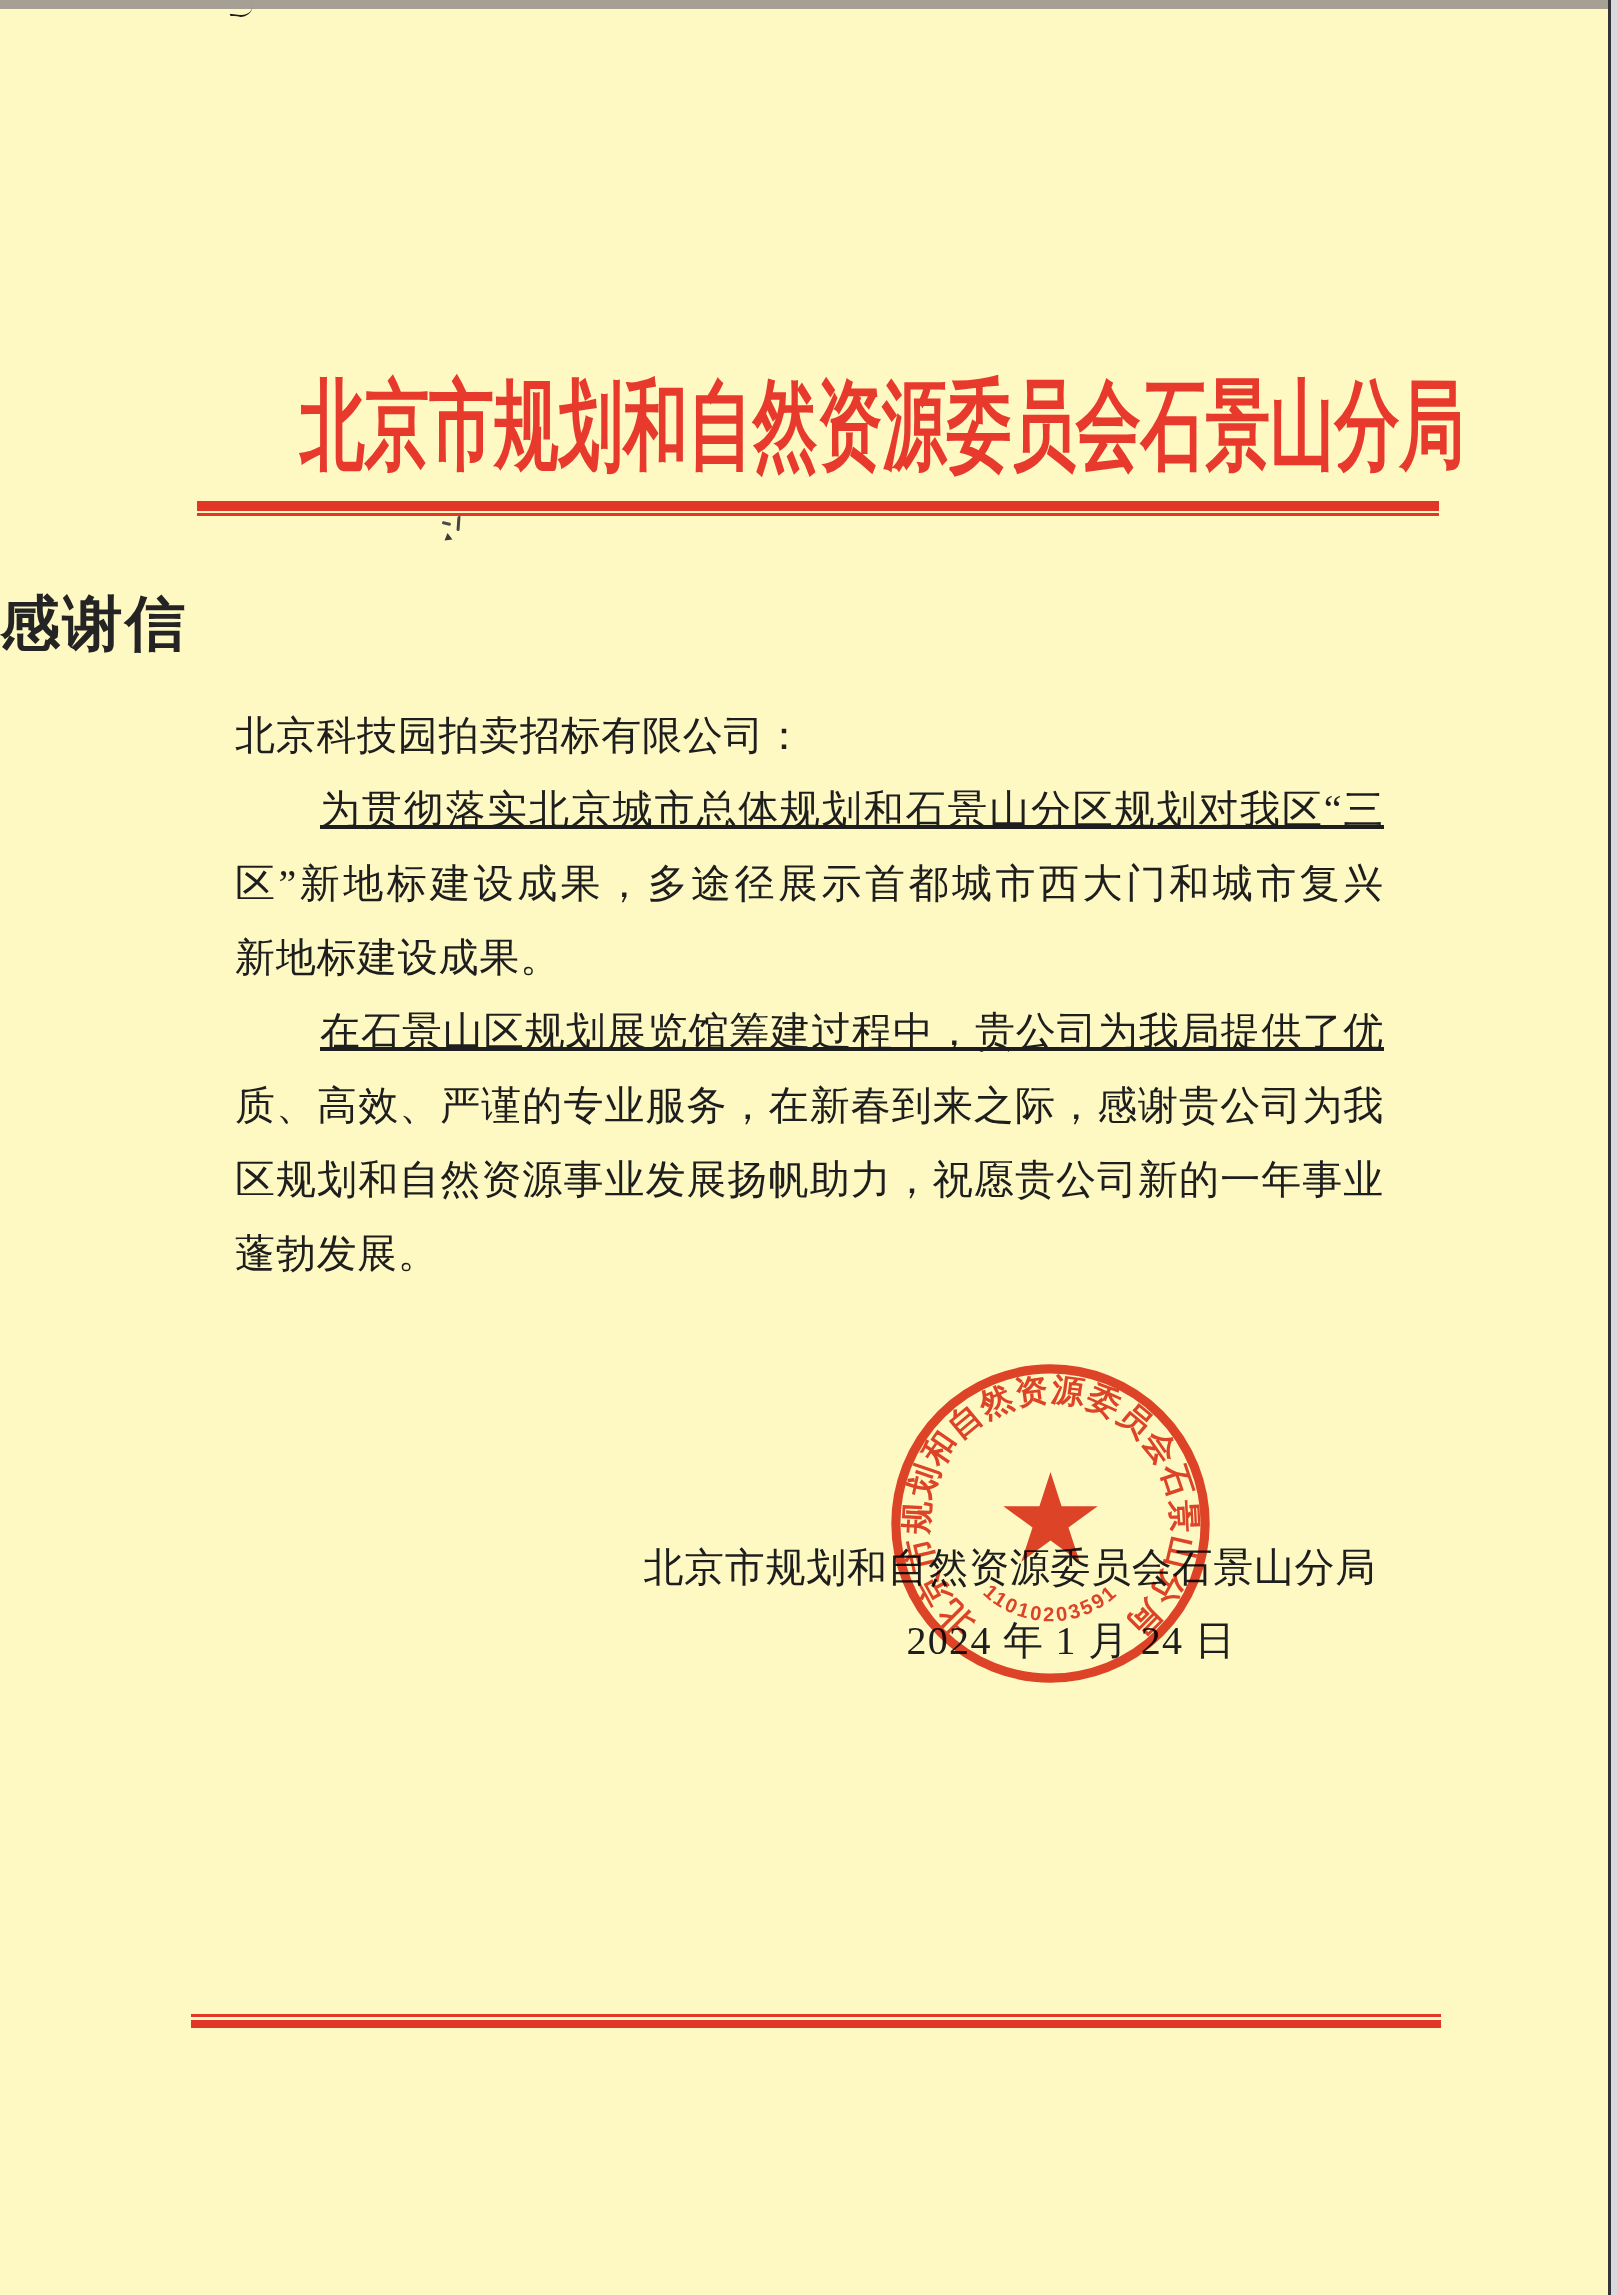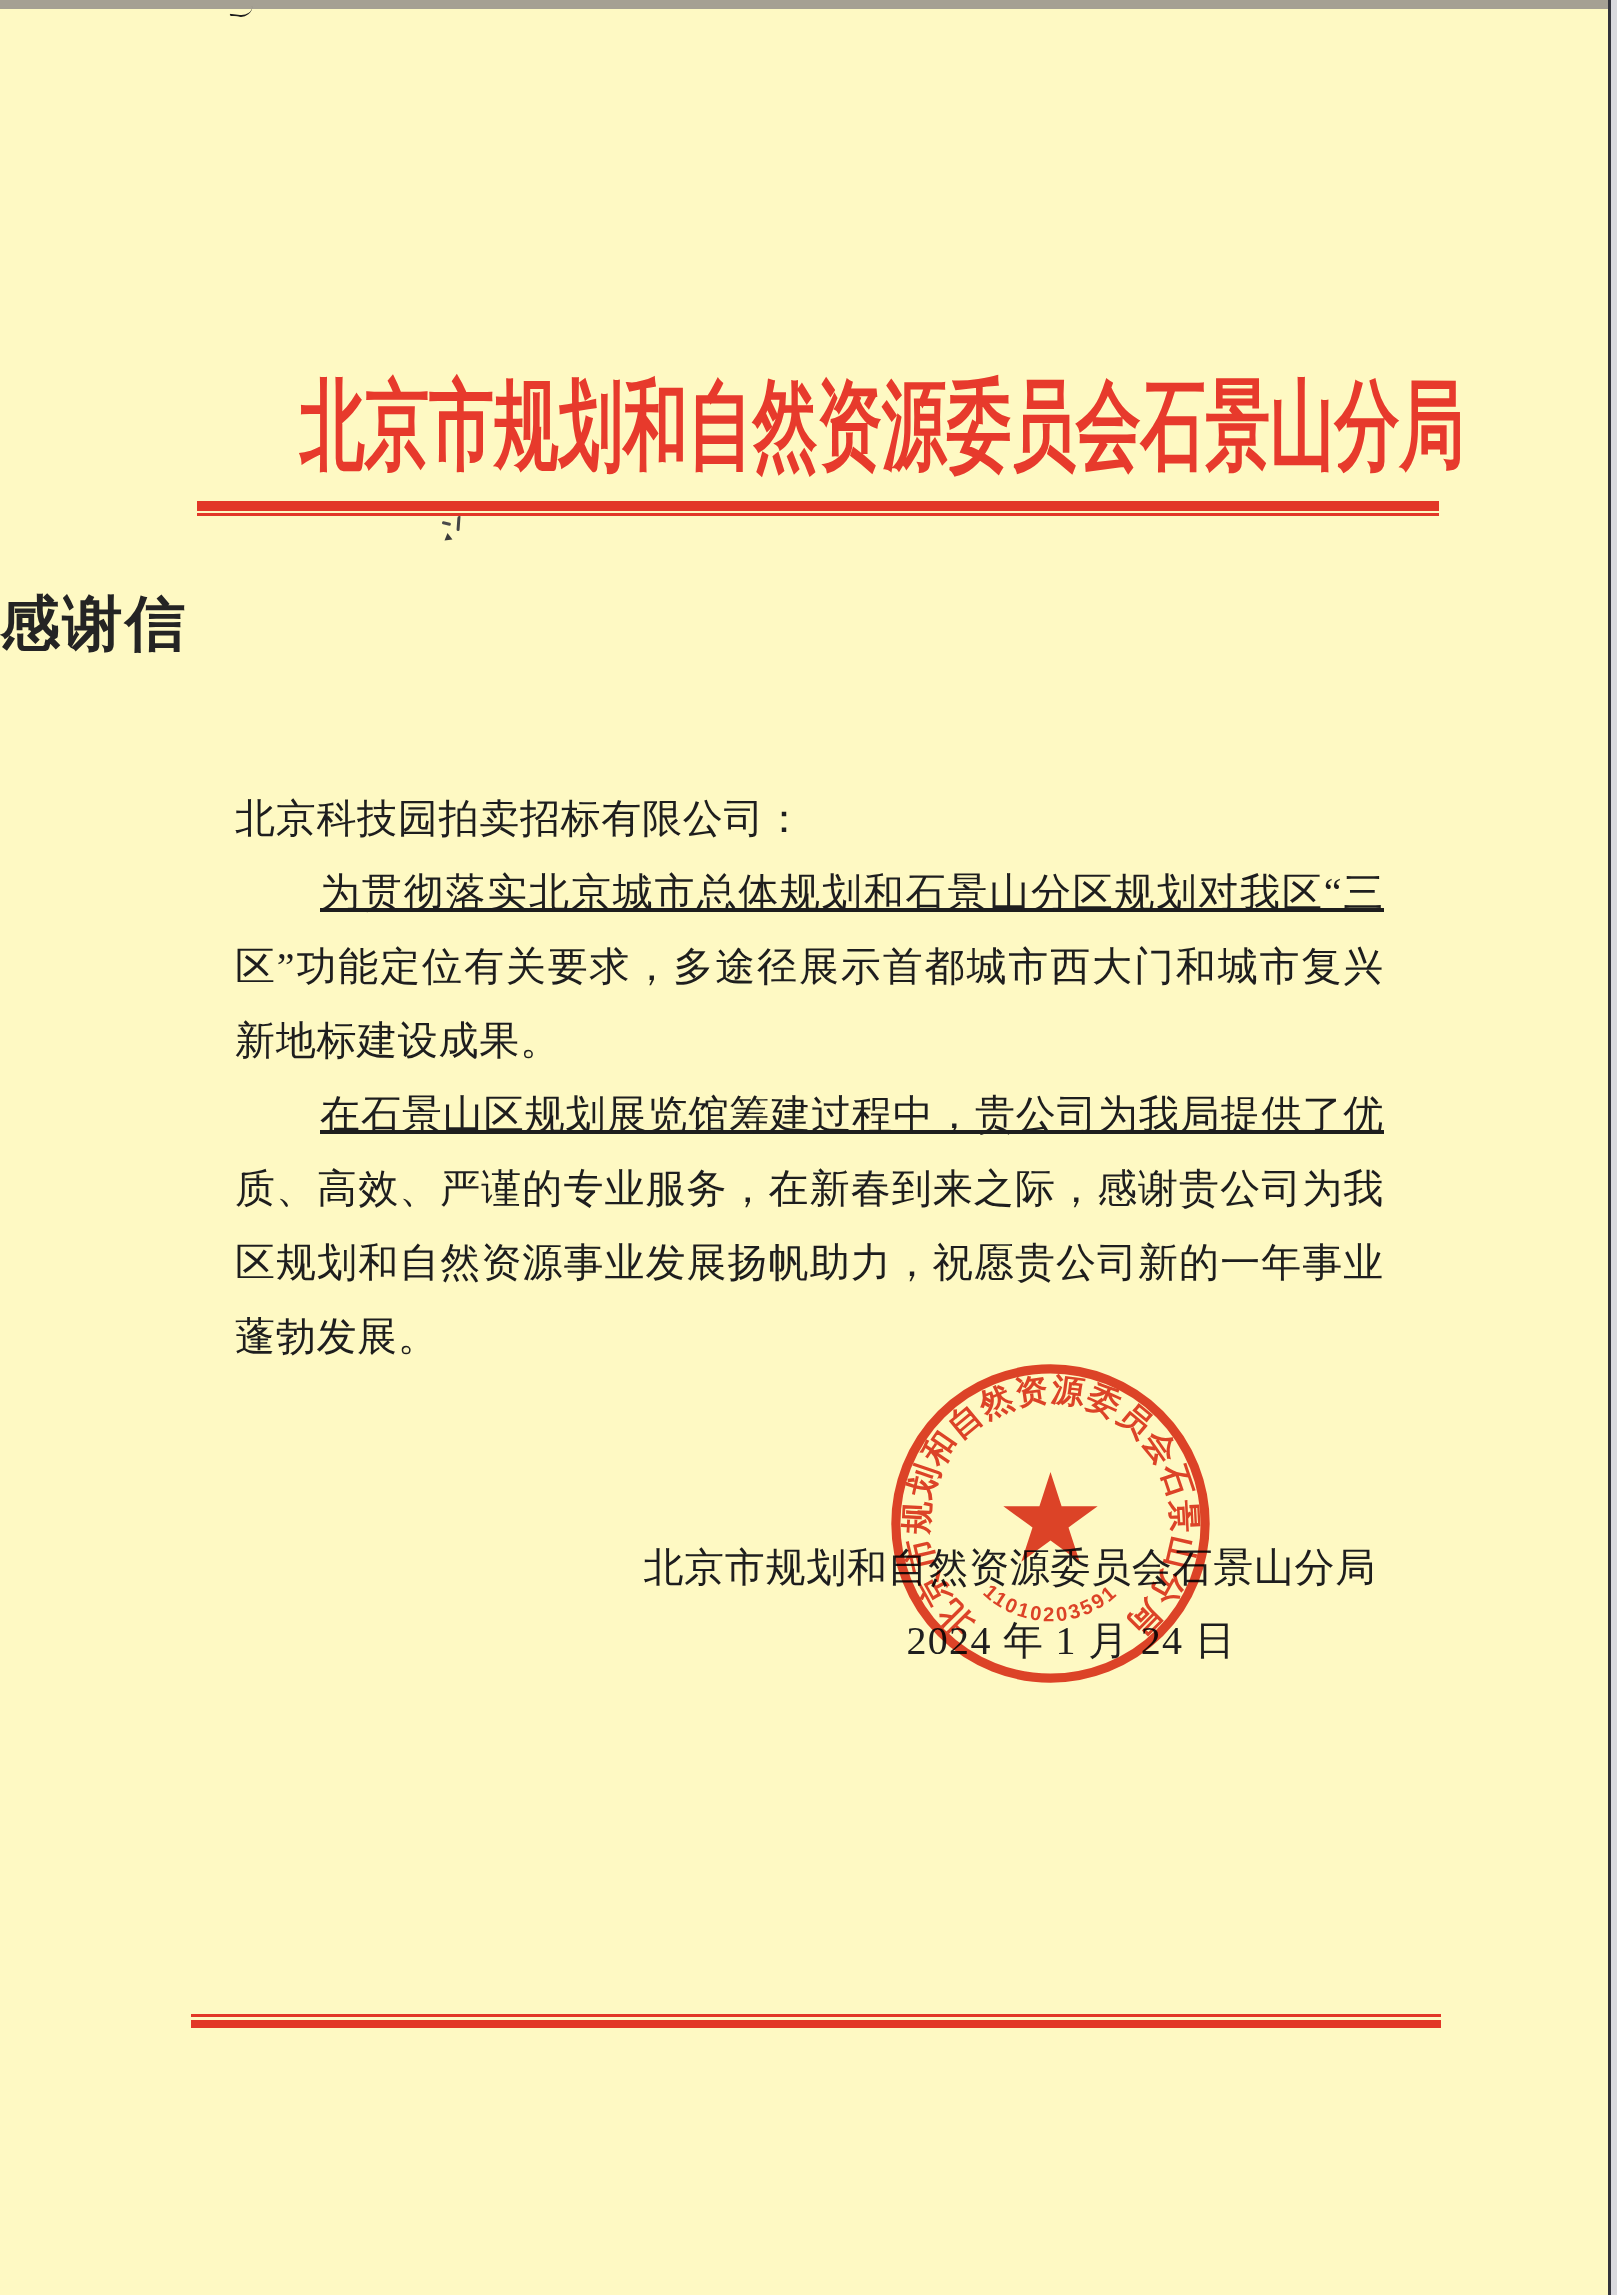--- a/index.html
+++ b/index.html
@@ -39,21 +39,21 @@
   .rule-thin-bottom{left:191px;width:1250px;top:2014px;height:2.6px;}
   .rule-thick-bottom{left:191px;width:1250px;top:2020px;height:7.8px;}
   
   .doc-title{
     position:absolute;left:0;right:0;top:590px;margin:0;
     font-size:60px;line-height:68px;font-weight:700;
     letter-spacing:2.6px;color:#242424;
   }
   
   .body-text{
-    position:absolute;left:235px;top:782px;width:1149px;
+    position:absolute;left:235px;top:699px;width:1149px;
     color:#1e1e1e;
   }
   .line{
     height:74px;line-height:74px;font-size:40px;
     white-space:nowrap;letter-spacing:0.7px;
   }
   .just{
     white-space:normal;
     text-align:justify;text-align-last:justify;
     text-justify:inter-character;
@@ -100,21 +100,21 @@
 
   <div class="pm pm-a"></div>
   <div class="pm pm-b"></div>
   <div class="pm pm-c"></div>
 
   <h1 class="doc-title">感谢信</h1>
 
   <div class="body-text">
     <div class="line">北京科技园拍卖招标有限公司：</div>
     <div class="line just indent">为贯彻落实北京城市总体规划和石景山分区规划对我区“三</div>
-    <div class="line just">区”功能定位有关要求，多途径展示首都城市西大门和城市复兴</div>
+    <div class="line just">区”新地标建设成果，多途径展示首都城市西大门和城市复兴</div>
     <div class="line">新地标建设成果。</div>
     <div class="line just indent">在石景山区规划展览馆筹建过程中，贵公司为我局提供了优</div>
     <div class="line just">质、高效、严谨的专业服务，在新春到来之际，感谢贵公司为我</div>
     <div class="line just">区规划和自然资源事业发展扬帆助力，祝愿贵公司新的一年事业</div>
     <div class="line">蓬勃发展。</div>
   </div>
 
   <svg class="stamp" viewBox="0 0 492 492" xmlns="http://www.w3.org/2000/svg">
     <defs>
       <path id="ringPath" d="M 132.8 396.2 A 188 188 0 1 1 359.2 396.2" fill="none"></path>

